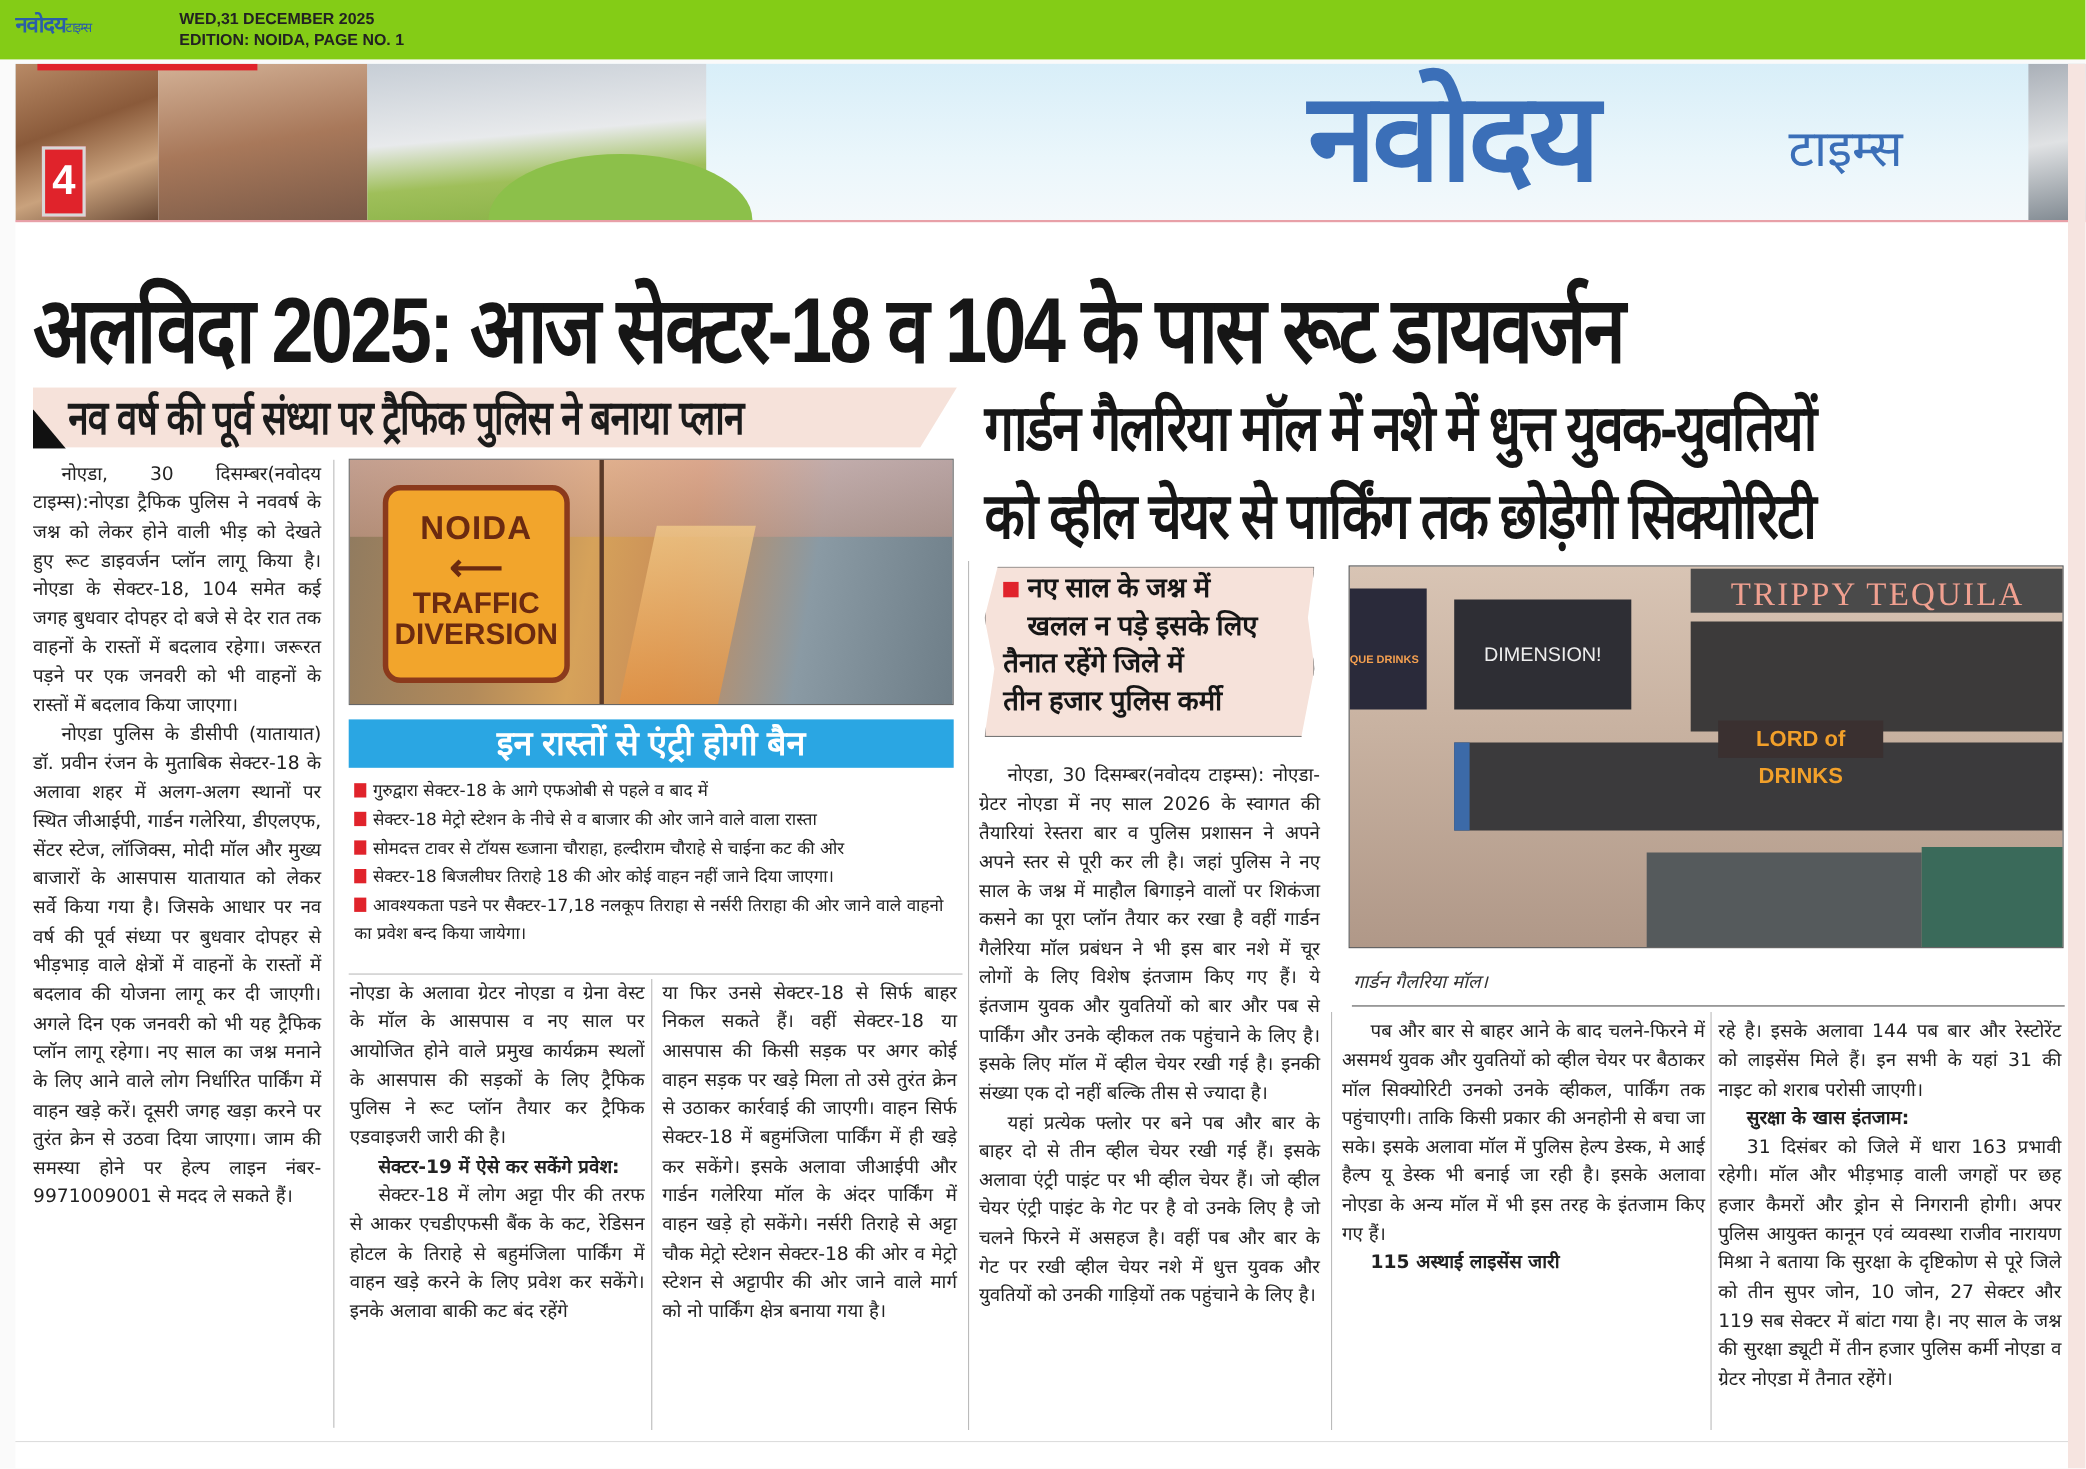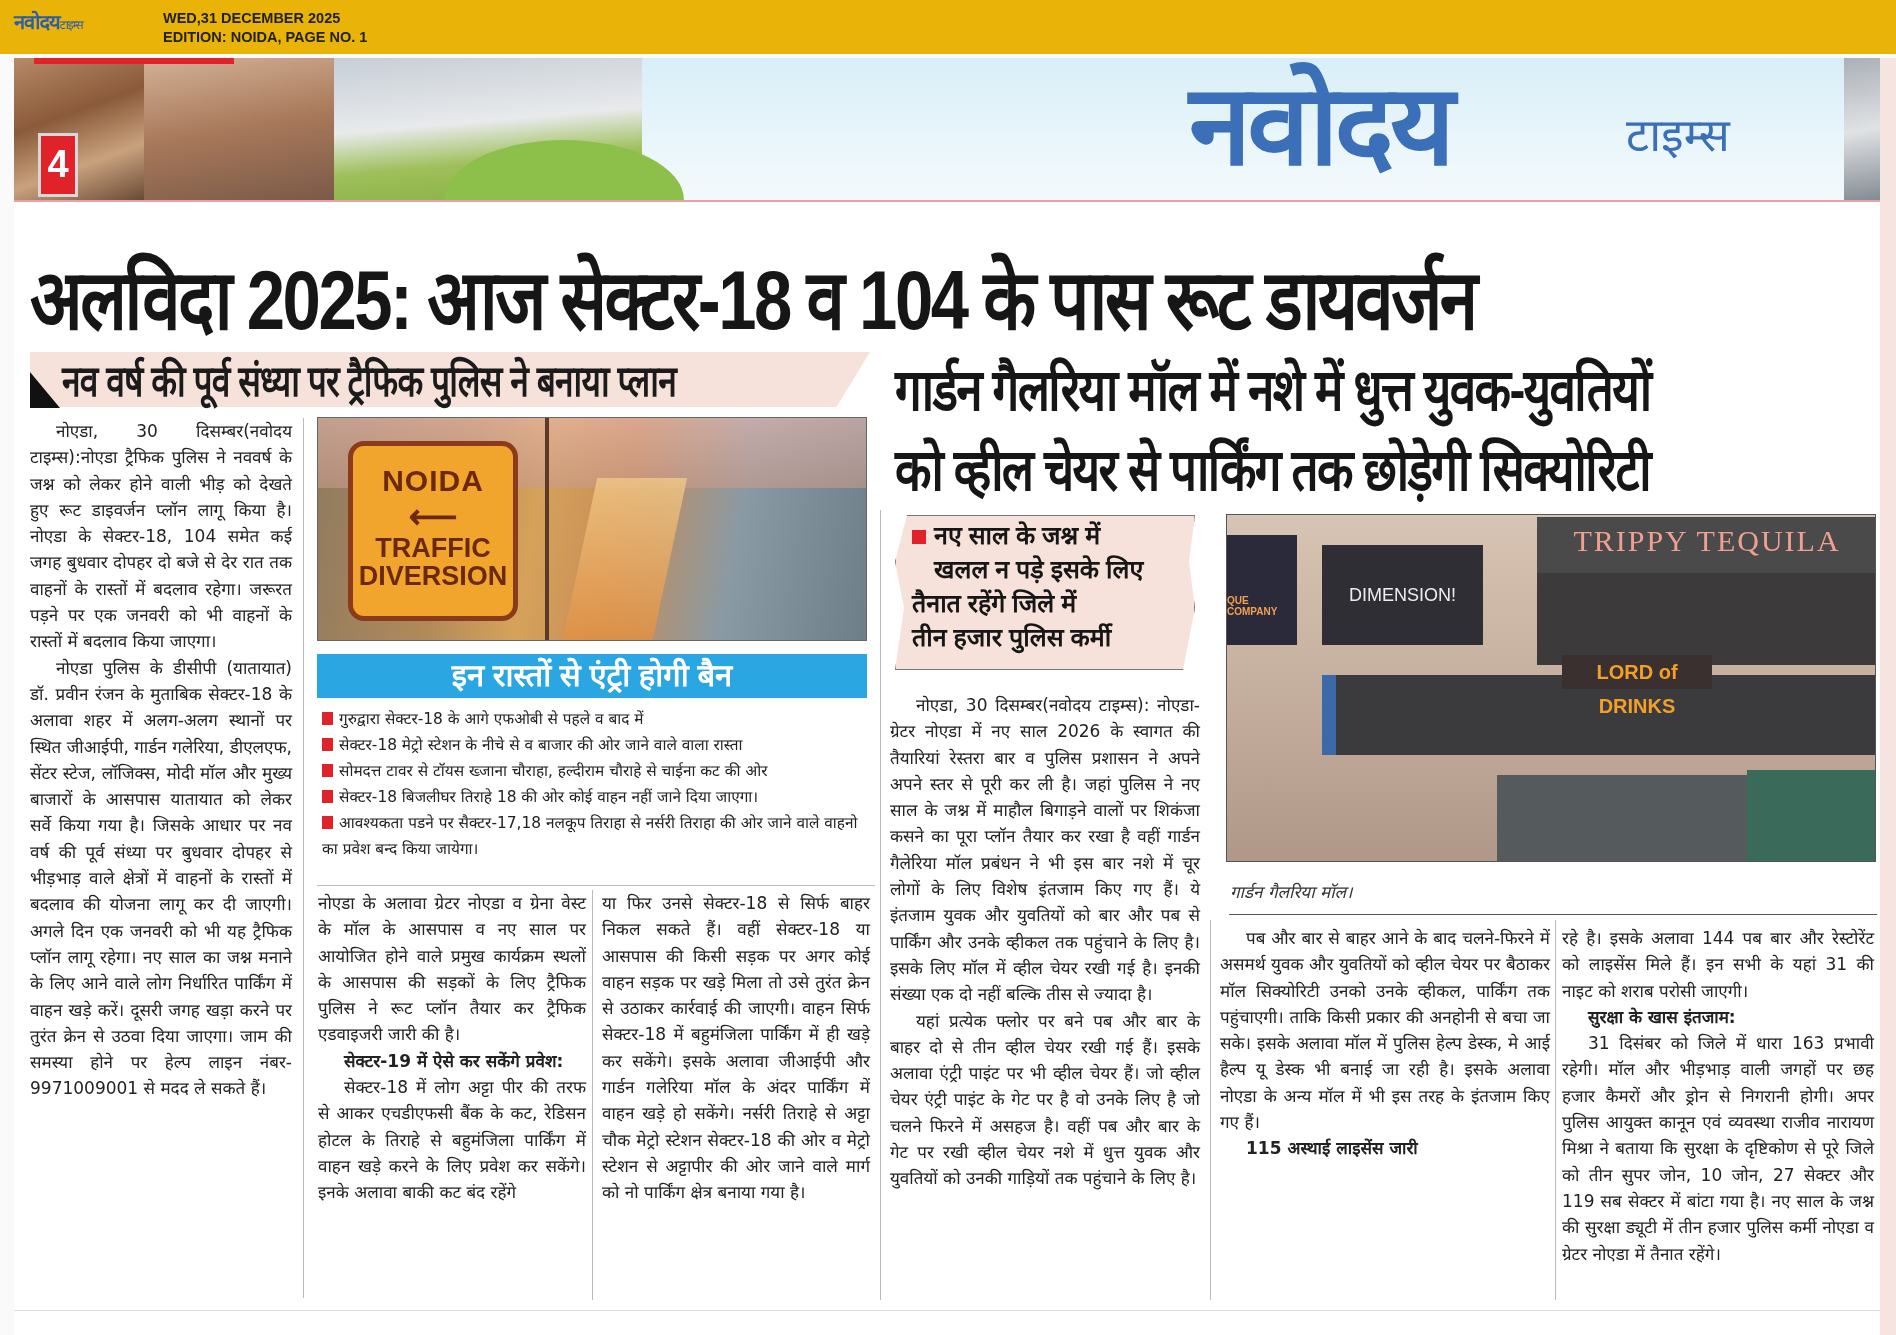--- a/index.html
+++ b/index.html
@@ -1,20 +1,20 @@
 <!DOCTYPE html>
 <html><head>
 <meta charset="utf-8">
 <style>
   *{box-sizing:border-box;margin:0;padding:0;}
   html,body{width:1896px;height:1335px;overflow:hidden;background:#fafafa;}
   body{font-family:"DejaVu Sans","Liberation Sans",sans-serif;color:#1b1b1b;position:relative;}
 
   
-  .topbar{position:absolute;left:0;top:0;width:1896px;height:54px;background:#eab308;}
+  .topbar{position:absolute;left:0;top:0;width:1896px;height:54px;background:#84cc16;}
   .mini-logo{position:absolute;left:14px;top:8px;font-weight:bold;font-size:20px;color:#2a5ea8;letter-spacing:-1px;}
   .mini-logo small{font-size:12px;font-weight:normal;}
   .meta{position:absolute;left:163px;top:9px;font-family:"Liberation Sans",sans-serif;font-size:14.5px;font-weight:bold;line-height:19px;color:#222;}
 
   .page{position:absolute;left:14px;top:58px;width:1868px;height:1277px;background:#fff;}
 
   
   .masthead{position:absolute;left:14px;top:58px;width:1882px;height:142px;overflow:hidden;
      background:linear-gradient(180deg,#d8eef8 0%,#eaf6fb 60%,#f4f9fb 100%);}
   .mh-photo1{position:absolute;left:0;top:0;width:130px;height:142px;background:linear-gradient(160deg,#b88a66,#8a5a3a 40%,#c9a27d 70%,#6a4a36);}
@@ -78,21 +78,21 @@
   .callout{position:absolute;left:895px;top:515px;width:300px;height:155px;background:#f6e2da;border:1px solid #777;
      box-shadow:5px 5px 0 #555;clip-path:polygon(4% 0,100% 0,98% 30%,100% 60%,96% 100%,0 100%,3% 60%,0 30%);}
   .callout-text{position:absolute;left:912px;top:518px;width:290px;font-family:"Liberation Sans",sans-serif;font-weight:bold;font-size:25px;line-height:34px;color:#161616;}
   .callout-text .sq{display:inline-block;width:14px;height:14px;background:#e0232b;margin-right:8px;}
   .callout-text .l{display:block;white-space:nowrap;}
 
   
   .mall-photo{position:absolute;left:1226px;top:514px;width:650px;height:348px;border:1px solid #555;overflow:hidden;
      background:linear-gradient(180deg,#d8c4b4 0%,#c9b3a2 40%,#b09888 100%);}
   .mp-block{position:absolute;}
-  .mp-sign1{left:310px;top:2px;width:340px;height:56px;background:#4a4a4a;color:#f0a090;font-family:"Liberation Serif",serif;font-size:30px;line-height:48px;text-align:center;letter-spacing:2px;}
+  .mp-sign1{left:310px;top:2px;width:340px;height:40px;background:#4a4a4a;color:#f0a090;font-family:"Liberation Serif",serif;font-size:30px;line-height:48px;text-align:center;letter-spacing:2px;}
   .mp-dark1{left:310px;top:50px;width:340px;height:100px;background:#3c3a3a;}
   .mp-dark2{left:95px;top:30px;width:161px;height:100px;background:#2e2e34;color:#eee;font-family:"Liberation Sans",sans-serif;font-size:18px;text-align:center;line-height:100px;}
   .mp-left1{left:0;top:20px;width:70px;height:110px;background:#2a2a3a;color:#f5a050;font-family:"Liberation Sans",sans-serif;font-size:10px;font-weight:bold;padding-top:60px;}
   .mp-band{left:95px;top:160px;width:560px;height:80px;background:#3b3a3c;}
   .mp-blue{left:95px;top:160px;width:14px;height:80px;background:#3c6aa8;}
   .mp-lord{left:335px;top:140px;width:150px;height:34px;background:#3a3030;color:#f2a02a;font-family:"Liberation Sans",sans-serif;font-weight:bold;font-size:20px;line-height:34px;text-align:center;}
   .mp-door{left:270px;top:260px;width:250px;height:88px;background:#555a5c;}
   .mp-green{left:520px;top:255px;width:130px;height:93px;background:#3a6a5a;}
   .caption{position:absolute;left:1230px;top:880px;font-family:"DejaVu Serif",serif;font-style:italic;font-size:17px;color:#333;}
   .hr-right{position:absolute;left:1229px;top:914px;width:648px;height:1px;background:#555;}
@@ -180,21 +180,21 @@
 
 <div class="callout"></div>
 <div class="callout-text">
   <span class="l"><span class="sq"></span><span>नए साल के जश्न में</span></span>
   <span class="l" style="padding-left:22px">खलल न पड़े इसके लिए</span>
   <span class="l">तैनात रहेंगे जिले में</span>
   <span class="l">तीन हजार पुलिस कर्मी</span>
 </div>
 
 <div class="mall-photo">
-  <div class="mp-block mp-left1">QUE COMPANY</div>
+  <div class="mp-block mp-left1">QUE DRINKS</div>
   <div class="mp-block mp-dark2">DIMENSION!</div>
   <div class="mp-block mp-dark1"></div>
   <div class="mp-block mp-sign1">TRIPPY TEQUILA</div>
   <div class="mp-block mp-band"></div>
   <div class="mp-block mp-blue"></div>
   <div class="mp-block mp-lord">LORD of DRINKS</div>
   <div class="mp-block mp-door"></div>
   <div class="mp-block mp-green"></div>
 </div>
 <div class="caption">गार्डन गैलरिया मॉल।</div>

